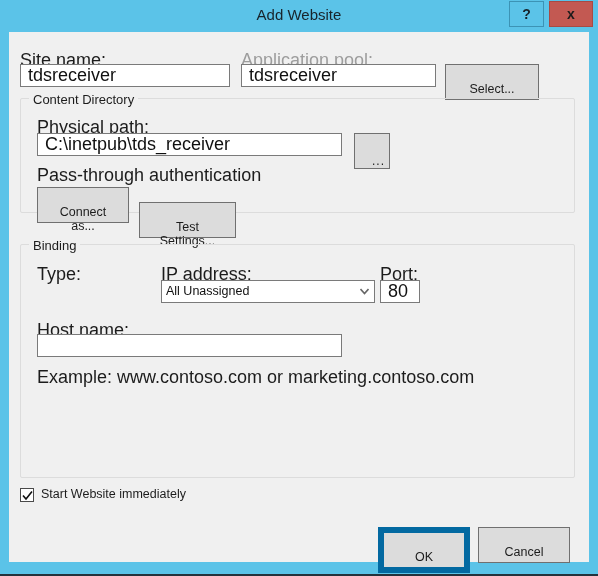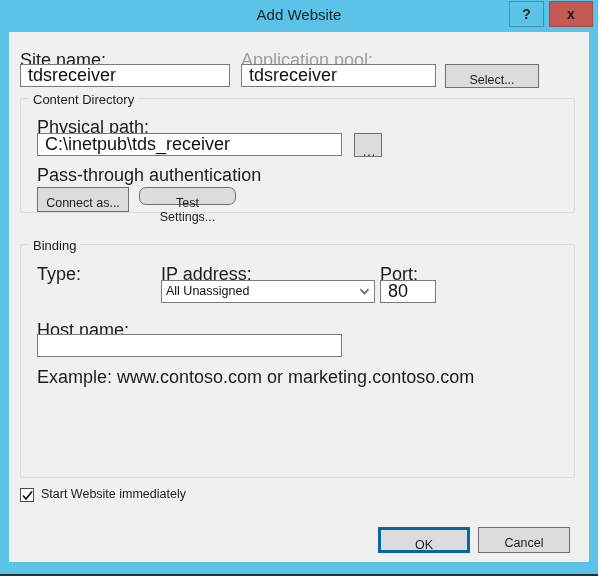--- a/index.html
+++ b/index.html
@@ -111,24 +111,24 @@
     position: absolute;
     box-sizing: border-box;
     background: #dcdcdc;
     border: 1px solid #707070;
     font-family: "Liberation Sans", sans-serif;
     font-size: 12.5px;
     color: #1c1c1c;
     text-align: center;
     cursor: default;
     user-select: none;
-    padding: 8px;
+    padding: 17px;
   }
   .button.default {
-    border: 3px solid #0369a1;
+    border: 6px solid #0369a1;
   }
 
   
   .groupbox {
     position: absolute;
     box-sizing: border-box;
     border: 1px solid #dcdcdc;
     border-radius: 2px;
   }
   .group-title {
@@ -230,39 +230,39 @@
 
     <div class="lbl" style="left:28px; top:85px;">Physical path:</div>
     <input class="textbox" type="text" style="left: 28px; top: 101px; width: 305px;" value="C:\inetpub\tds_receiver">
     <button class="button" style="left:345px; top:101px; width:28px; height:24px;">
       <span class="dots-glyph">...</span>
     </button>
 
     <div class="lbl" style="left:28px; top:133px;">Pass-through authentication</div>
 
     <button class="button" style="left:28px; top:155px; width:92px; height:25px;">Connect as...</button>
-    <button class="button" style="left:130px; top:155px; width:97px; height:16px;border-radius:7px;">Test Settings...</button>
+    <button class="button" style="left:130px; top:170px; width:97px; height:16px;">Test Settings...</button>
 
     <div class="groupbox" style="left:11px; top:212px; width:555px; height:234px;"></div>
     <div class="group-title" style="left:20px; top:206px;">Binding</div>
 
     <div class="lbl" style="left:28px; top:232px;">Type:</div>
 
     <div class="lbl" style="left:152px; top:232px;">IP address:</div>
     <div class="combo" style="left:152px; top:248px; width:214px;">
       <div class="combo-value">All Unassigned</div>
       <span class="combo-arrow">
         <svg width="9" height="7" viewBox="0 0 9 7">
             <path d="M0.5 1 L4.5 5.5 L8.5 1" stroke="#666" stroke-width="1.6" fill="none"></path>
           </svg>
       </span>
     </div>
 
     <div class="lbl" style="left:371px; top:232px;">Port:</div>
-    <input class="textbox" type="text" style="left: 371px; top: 248px; width: 56px;" value="80">
+    <input class="textbox" type="text" style="left: 371px; top: 248px; width: 40px;" value="80">
 
     <div class="lbl" style="left:28px; top:288px;">Host name:</div>
     <input class="textbox" type="text" style="left: 28px; top: 302px; width: 305px;" value="" placeholder="">
 
     <div class="lbl" style="left:28px; top:335px;">Example: www.contoso.com or marketing.contoso.com</div>
 
     <div class="checkbox-row" style="left:11px; top:455px;">
       <span class="checkbox-box">
         <svg width="11" height="11" viewBox="0 0 11 11">
           <path d="M1 5.5 L4 9 L10 1.5" stroke="#101010" stroke-width="1.6" fill="none"></path>

